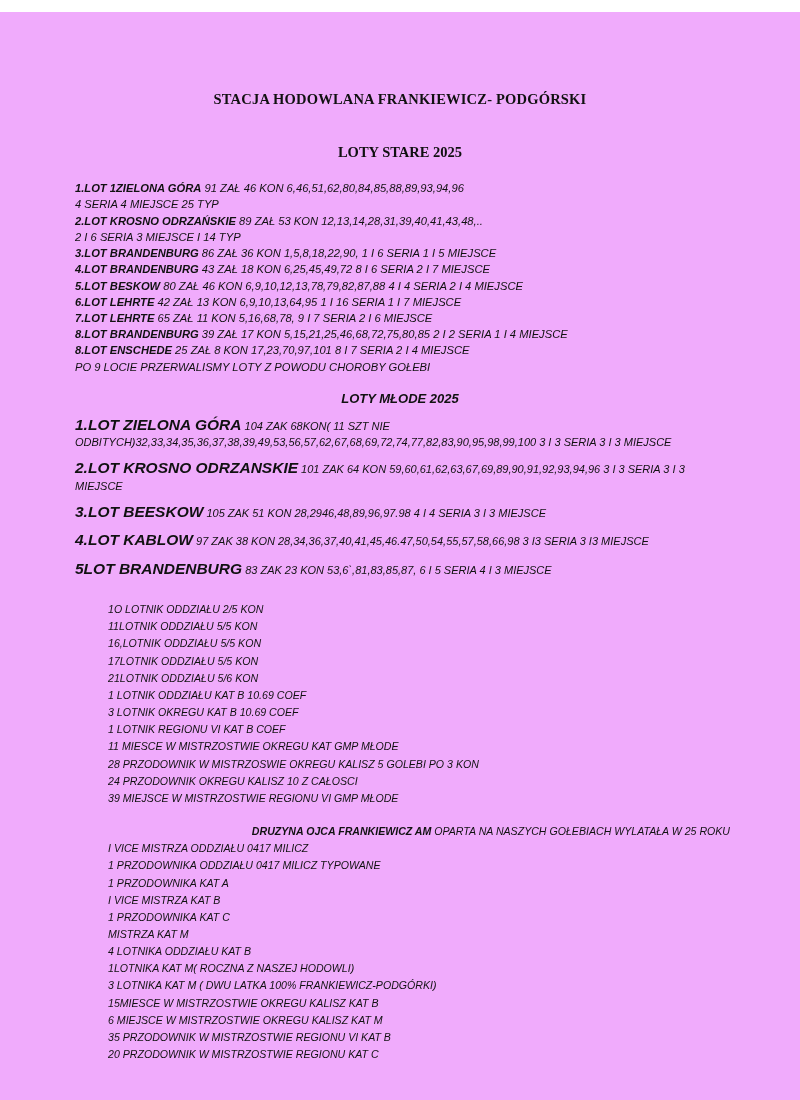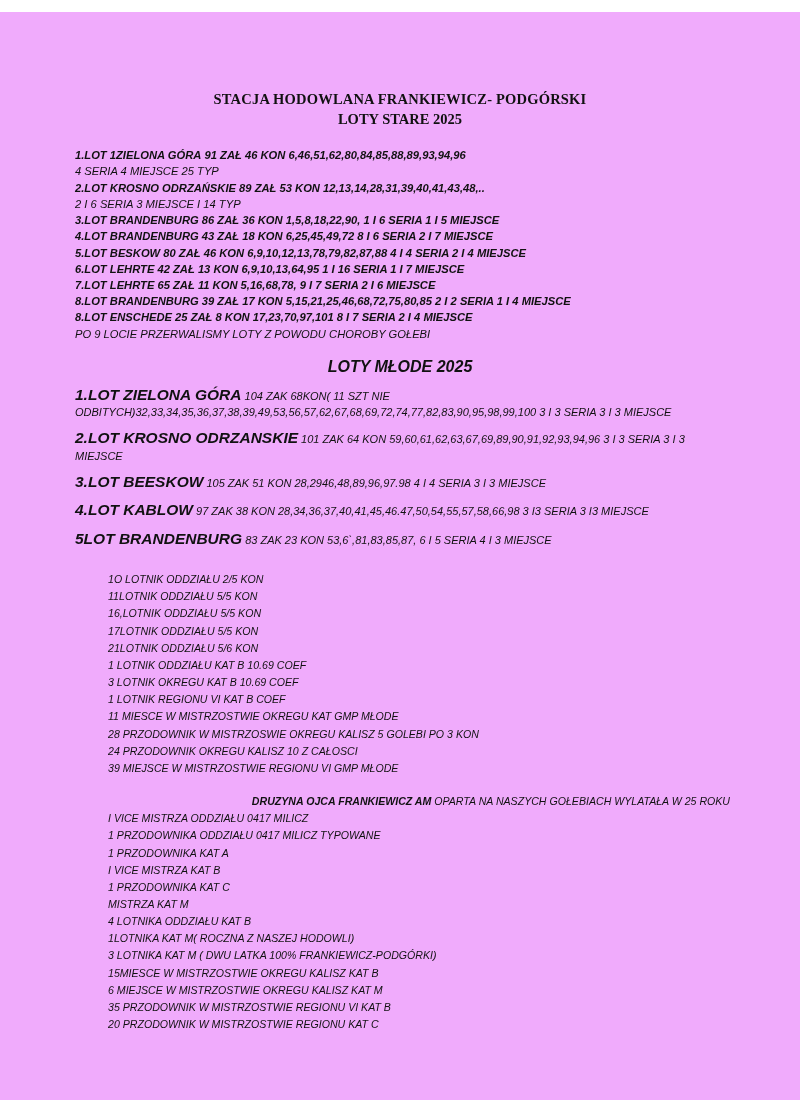--- a/index.html
+++ b/index.html
@@ -37,49 +37,50 @@
     letter-spacing: 0.2px;
     line-height: 1.35;
   }
   .doc-subtitle {
     text-align: center;
     font-family: "Liberation Serif", serif;
     font-weight: bold;
     font-size: 14.5px;
     line-height: 1.35;
     margin-bottom: 18px;
+    margin-top: 33px;
   }
   .old-block {
     margin-left: 5px;
     font-family: "Liberation Sans", sans-serif;
     font-size: 11.2px;
     line-height: 1.45;
   }
   .old-line {
     font-style: italic;
     white-space: normal;
   }
   .old-line .hd {
     font-weight: bold;
   }
   .old-line .rest {
-    font-weight: bold;
+    font-weight: normal;
   }
   .sub-line {
     font-style: italic;
     font-weight: normal;
     font-family: "Liberation Sans", sans-serif;
     font-size: 11.2px;
   }
   .young-title {
     text-align: center;
     font-family: "Liberation Sans", sans-serif;
     font-style: italic;
     font-weight: bold;
-    font-size: 16px;
+    font-size: 13px;
     margin-top: 16px;
     margin-bottom: 8px;
   }
   .young-block {
     margin-left: 5px;
     font-family: "Liberation Sans", sans-serif;
     font-size: 11px;
     line-height: 1.38;
   }
   .young-entry {

